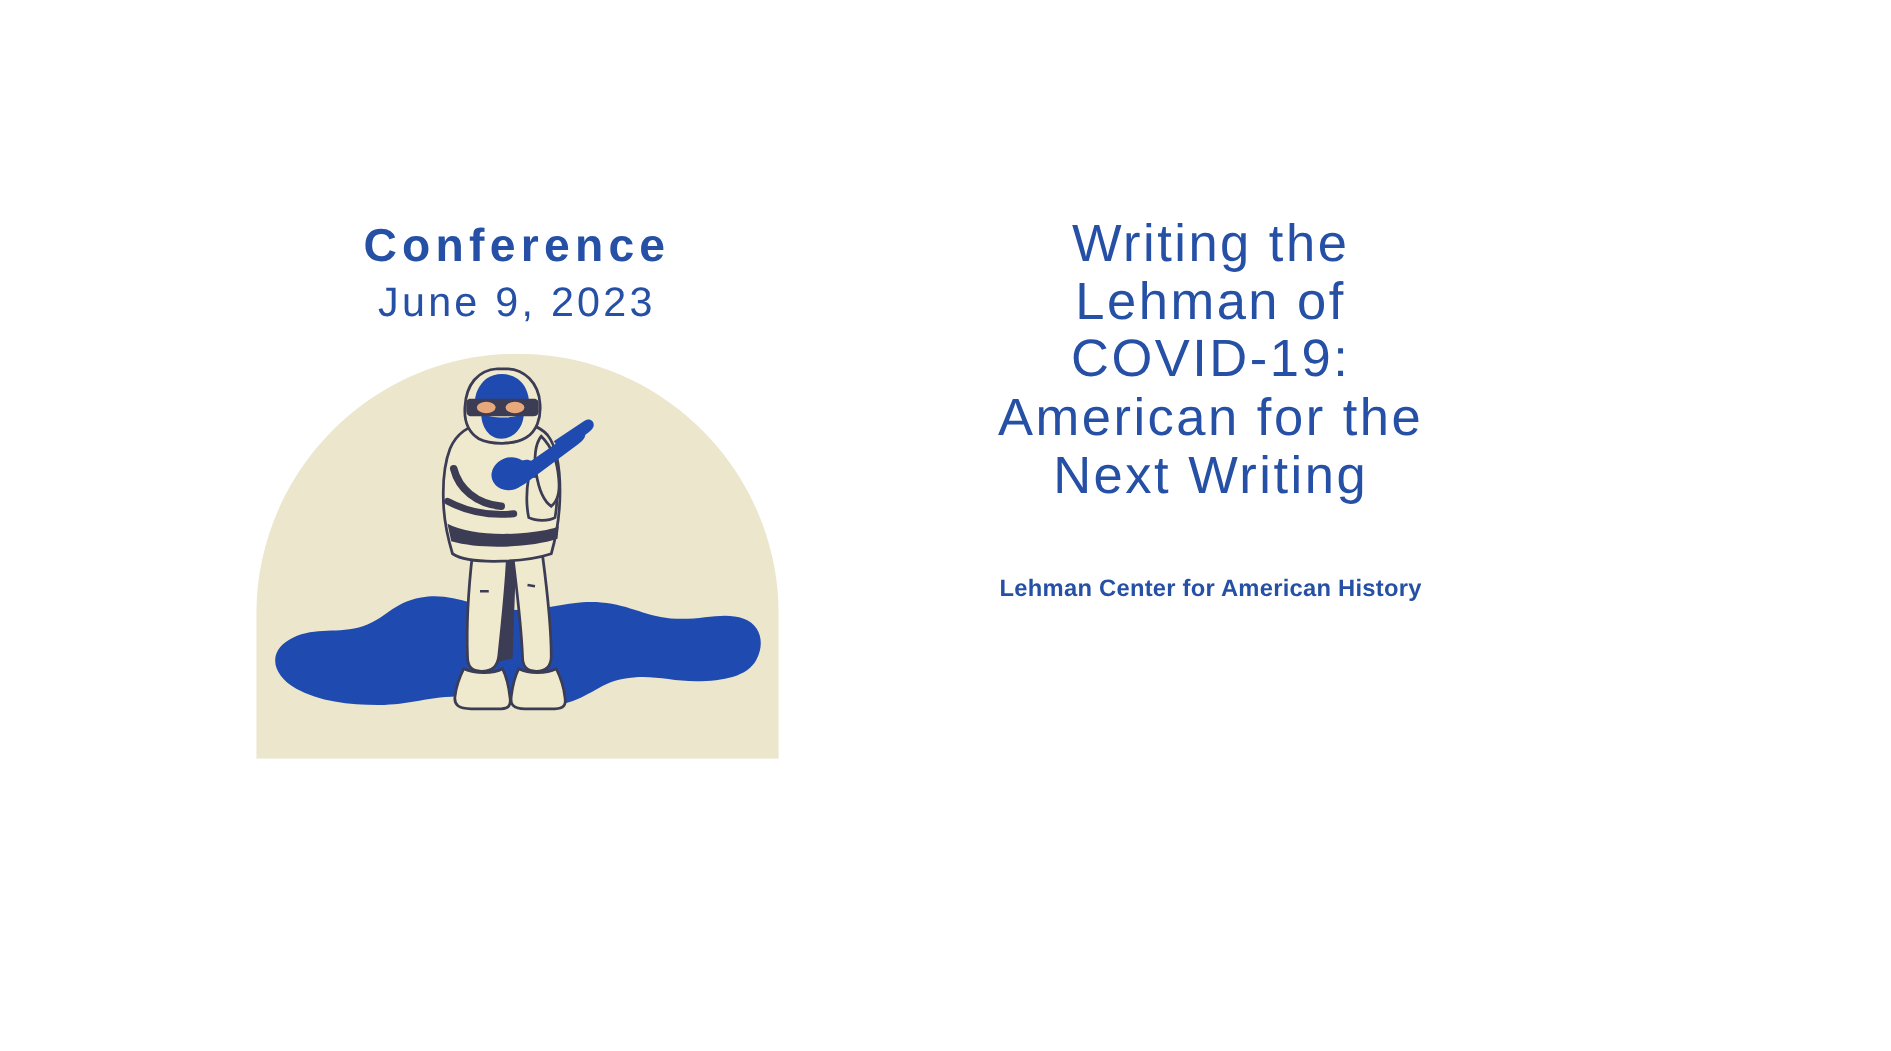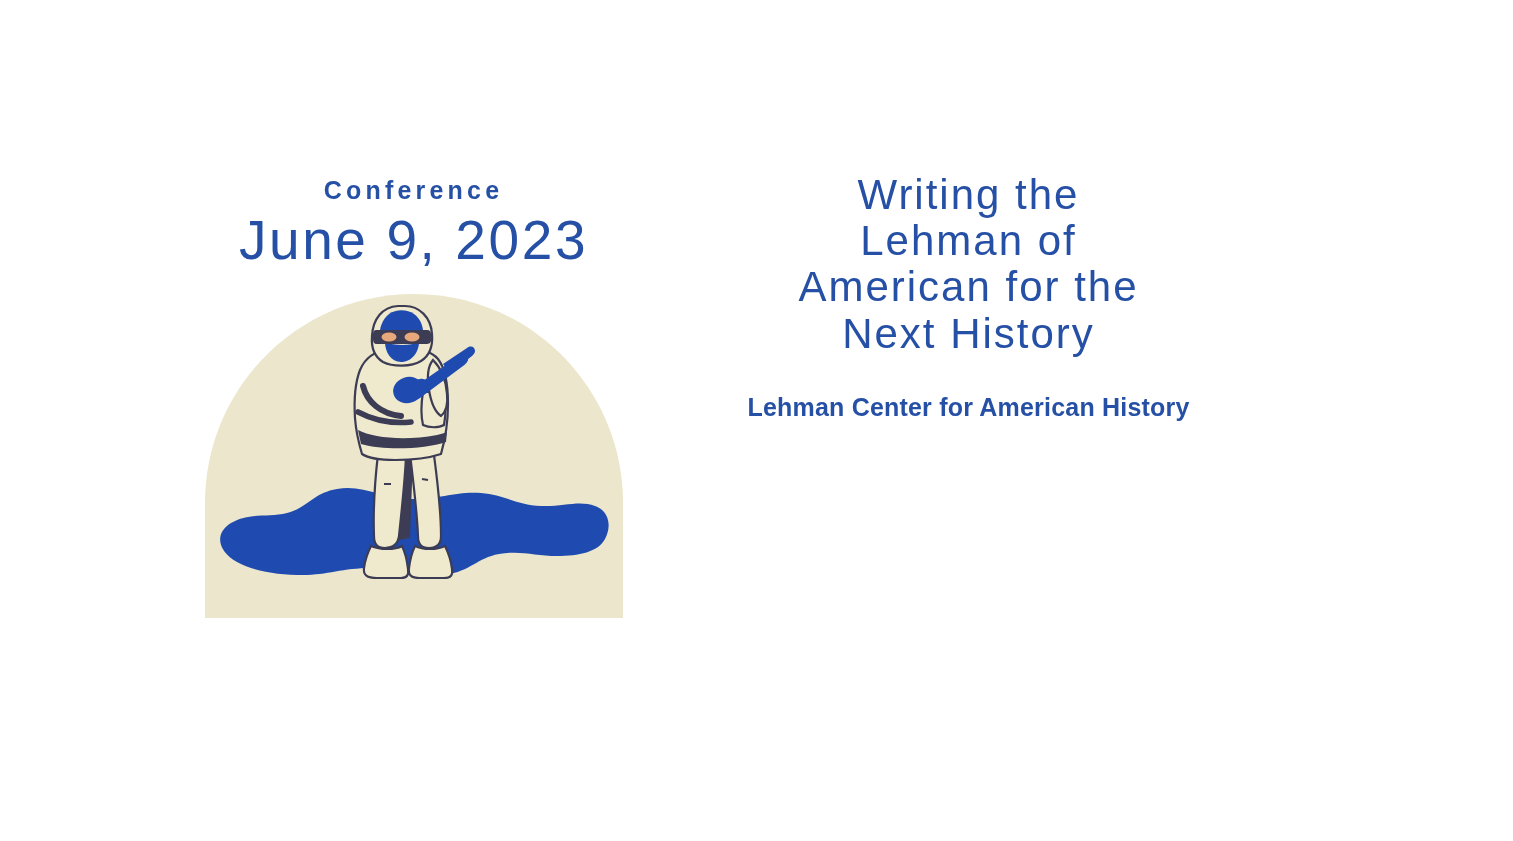--- a/index.html
+++ b/index.html
@@ -28,33 +28,33 @@
     left: 195px;
     top: 175px;
     width: 437px;
     display: flex;
     flex-direction: column;
     align-items: center;
   }
 
   .kicker {
     font-family: "Liberation Sans", sans-serif;
-    font-size: 25px;
+    font-size: 37px;
     font-weight: 700;
     letter-spacing: 4.2px;
     color: #2550A5;
     line-height: 1.2;
     margin: 0 0 4px 0;
     text-align: center;
     white-space: nowrap;
   }
 
   .date {
     font-family: "Liberation Sans", sans-serif;
-    font-size: 55px;
+    font-size: 33px;
     font-weight: 400;
     letter-spacing: 2.6px;
     color: #2550A5;
     line-height: 1.15;
     margin: 0;
     text-align: center;
     white-space: nowrap;
   }
 
   .illustration-wrap {
@@ -84,25 +84,25 @@
     font-weight: 400;
     letter-spacing: 2.0px;
     line-height: 1.10;
     color: #2550A5;
     margin: 0;
     text-align: center;
   }
 
   .org {
     font-family: "Liberation Sans", sans-serif;
-    font-size: 25px;
+    font-size: 19px;
     font-weight: 700;
     letter-spacing: 0.2px;
     color: #2550A5;
-    margin: 36px 0 0 0;
+    margin: 58px 0 0 0;
     text-align: center;
     white-space: nowrap;
   }
 </style>
 </head>
 <body>
 
 <div class="slide">
 
   <div class="left-col">
@@ -246,20 +246,21 @@
         </g>
       </svg>
     </div>
   </div>
 
   <div class="right-col">
 
     <h1 class="headline">
       <div>Writing the</div>
       <div>Lehman of</div>
+      <div>COVID-19:</div>
       <div>American for the</div>
-      <div>Next History</div>
+      <div>Next Writing</div>
     </h1>
 
     <div class="org">Lehman Center for American History</div>
   </div>
 
 </div>
 
 </body></html>

